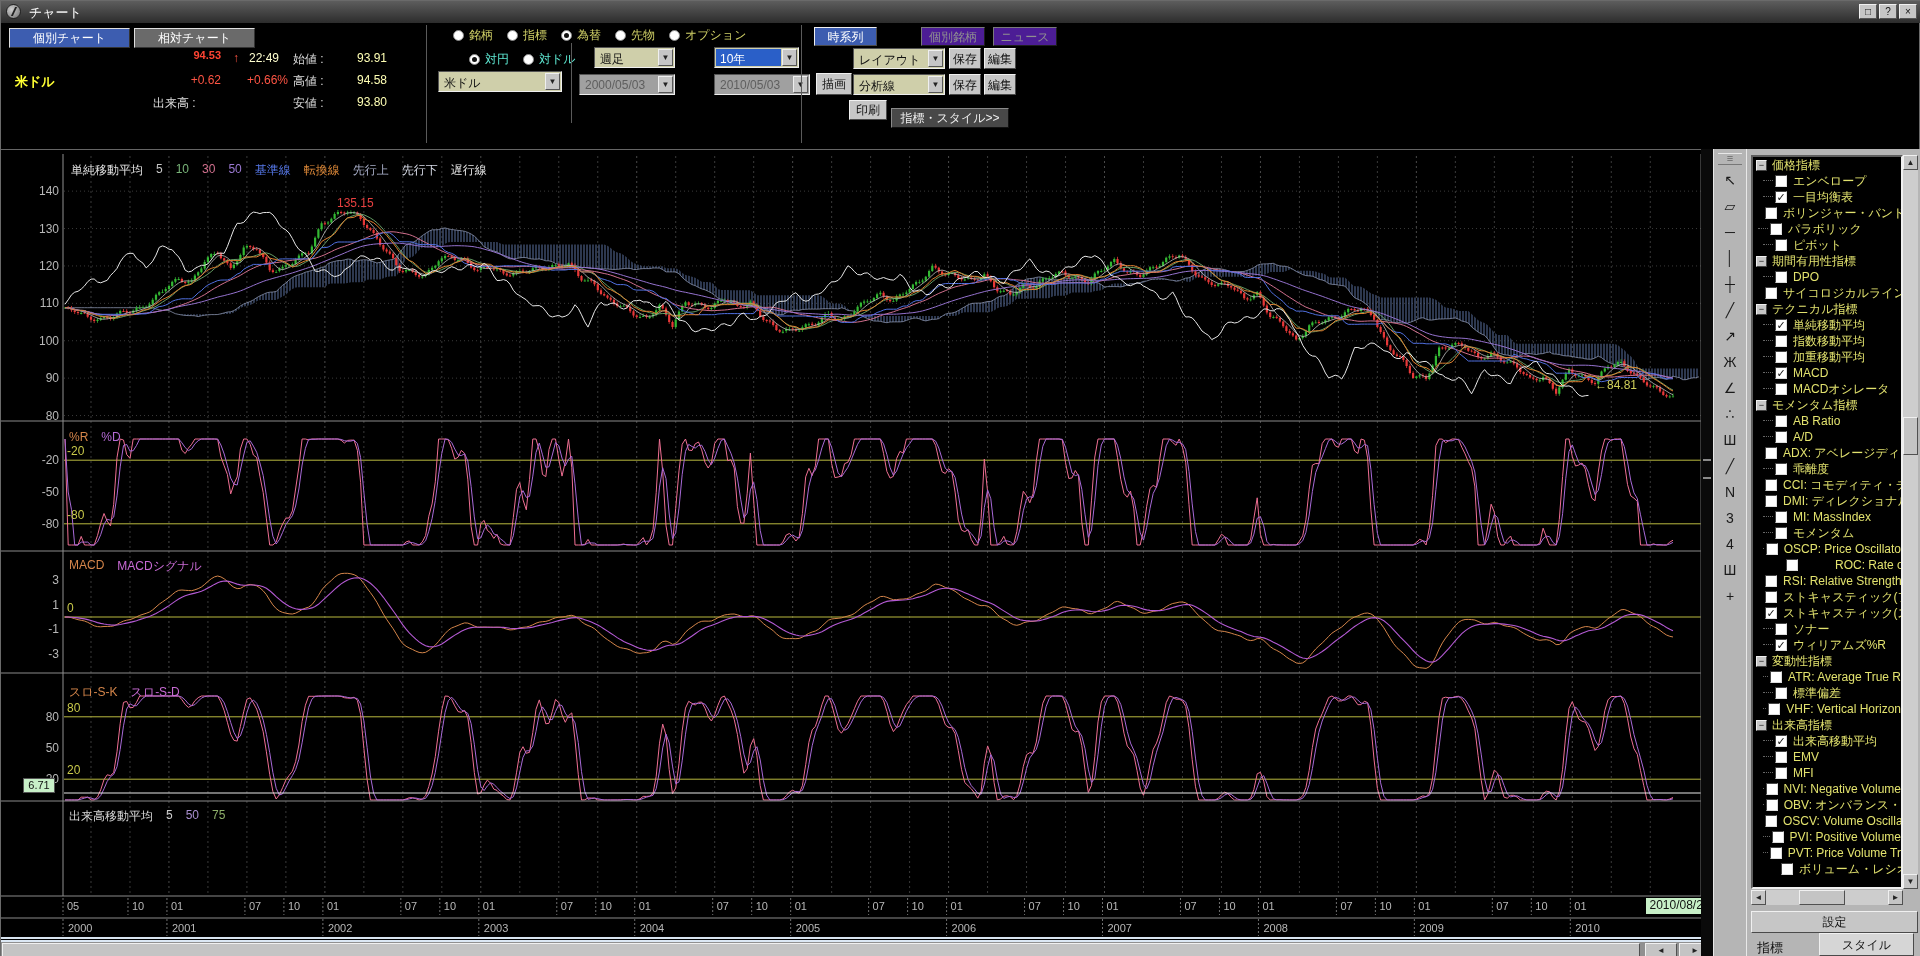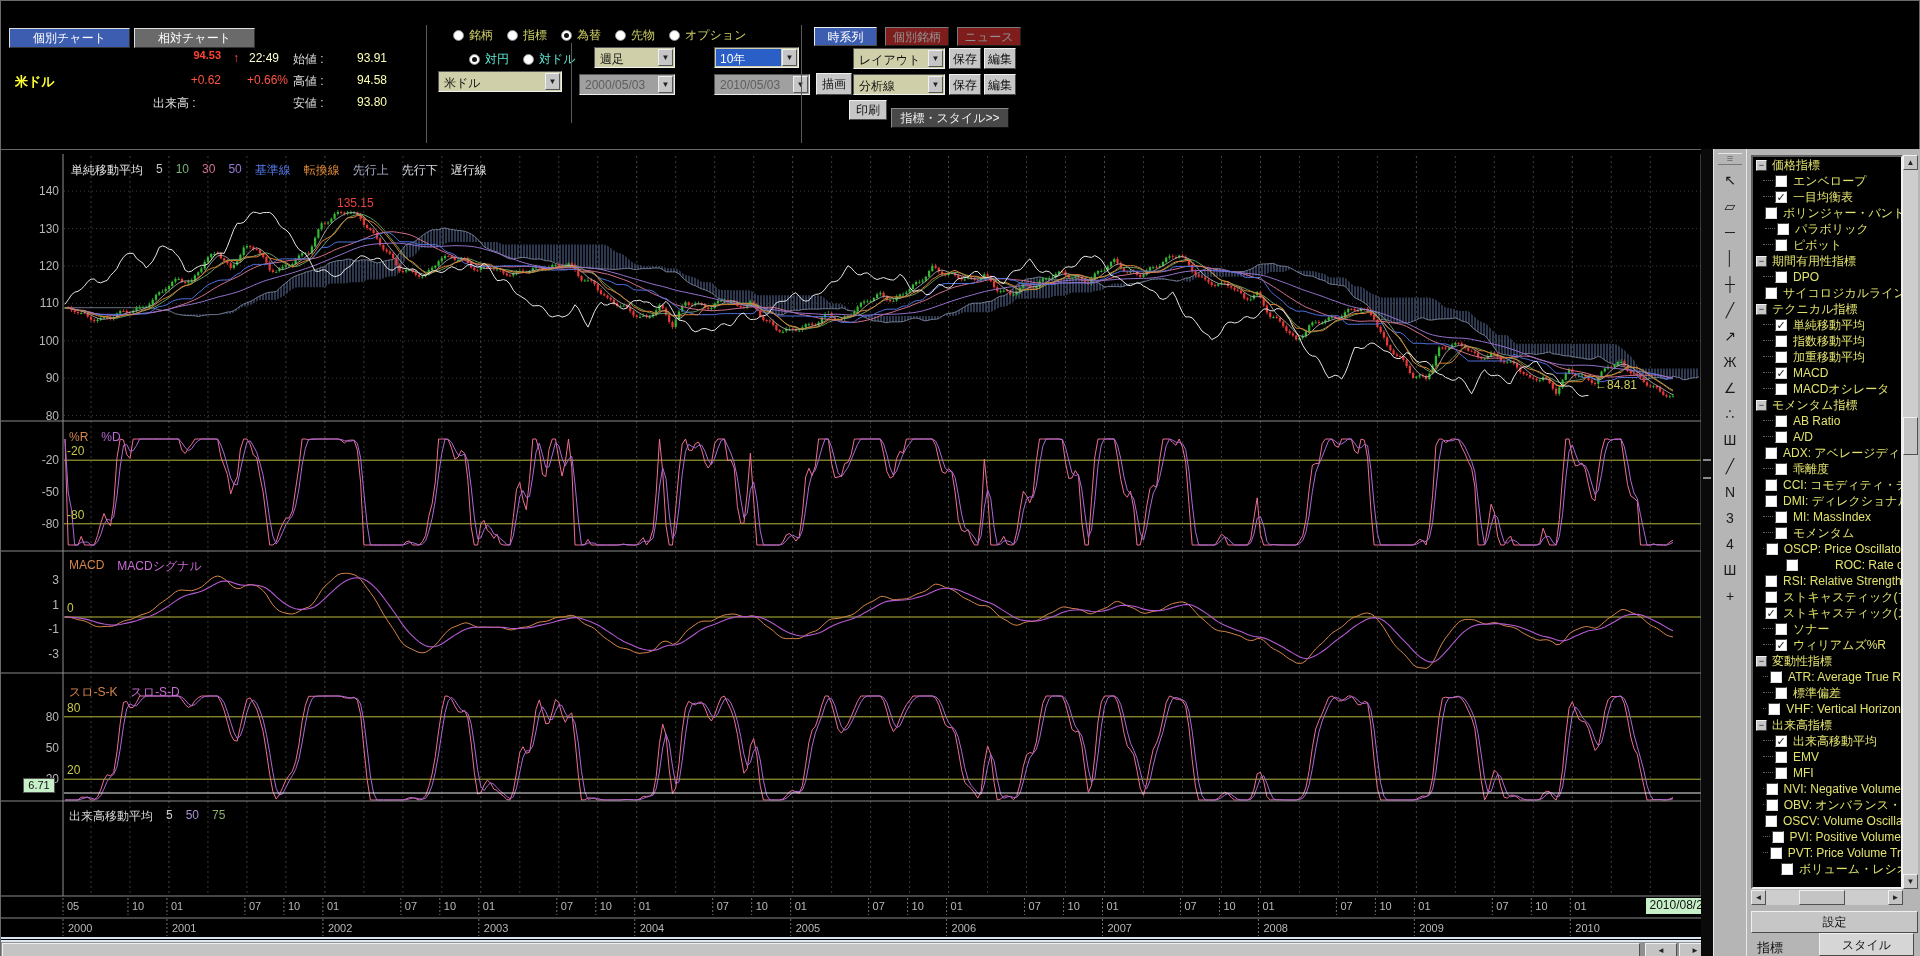--- a/index.html
+++ b/index.html
@@ -38,21 +38,21 @@
   .combo-val{position:absolute;left:1px;top:1px;right:17px;bottom:1px;font-size:12px;color:#111;
     padding:2px 0 0 4px;white-space:nowrap;overflow:hidden;}
   .combo-btn{position:absolute;right:1px;top:1px;width:15px;bottom:1px;background:#c6c6c6;font-size:8px;color:#222;
     text-align:center;line-height:16px;border-top:1px solid #efefef;border-left:1px solid #efefef;border-right:1px solid #555;border-bottom:1px solid #555;box-sizing:border-box;}
   .combo.sel .combo-val{background:#2a5fc8;color:#fff;}
   .combo.dis{background:#a0a0a0;}
   .combo.dis .combo-val{color:#5e5e5e;}
   .btn{position:absolute;background:#c6c6c6;color:#111;font-size:12px;text-align:center;
     border-top:1px solid #f0f0f0;border-left:1px solid #f0f0f0;border-right:1px solid #4a4a4a;border-bottom:1px solid #4a4a4a;box-sizing:border-box;}
   .btn.blue{background:#3d5db0;color:#fff;}
-  .btn.disb{background:#7f1d1d;color:#909090;border-top-color:#7a7a7a;border-left-color:#7a7a7a;border-right-color:#1e1e1e;border-bottom-color:#1e1e1e;}
+  .btn.disb{background:#4c1d95;color:#909090;border-top-color:#7a7a7a;border-left-color:#7a7a7a;border-right-color:#1e1e1e;border-bottom-color:#1e1e1e;margin-left:36px;}
   .btn.darkb{background:#484848;color:#efefef;border-top-color:#8a8a8a;border-left-color:#8a8a8a;border-right-color:#111;border-bottom-color:#111;margin-top:8px;}
   
   #chartArea{position:absolute;left:0;top:148px;width:1712px;height:790px;background:#000;border-top:1px solid #666;box-sizing:border-box;}
   #cv{position:absolute;left:0;top:0;}
   .legend{position:absolute;display:flex;gap:13px;font-size:12px;white-space:nowrap;}
   .ytick{position:absolute;width:32px;text-align:right;font-size:12px;color:#b8b8b8;}
   .inlab{position:absolute;font-size:12px;color:#c8c84a;}
   .ann{position:absolute;font-size:12px;white-space:nowrap;}
   #stochBox{position:absolute;background:#c8f0c8;color:#111;font-size:11px;text-align:center;line-height:13px;border:1px solid #555;box-sizing:border-box;}
   #dateBadge{position:absolute;background:#c8f0c8;color:#111;font-size:12px;text-align:center;line-height:15px;}
@@ -91,20 +91,27 @@
     border-top:1px solid #f0f0f0;border-left:1px solid #f0f0f0;border-right:1px solid #505050;border-bottom:1px solid #505050;box-sizing:border-box;}
   #settingsBtn{position:absolute;left:4px;top:762px;width:167px;height:22px;line-height:21px;}
   #bottomLabel{position:absolute;left:10px;top:790px;font-size:13px;color:#111;}
   #styleBtn{position:absolute;left:72px;top:784px;width:95px;height:23px;line-height:22px;background:#d6d6d6;}
 </style>
 </head>
 <body>
 
 <div id="app">
 
+  <div id="titlebar">
+    <span id="appicon"></span>
+    <span id="apptitle">チャート</span>
+    <span class="winbtn" style="left:1858px">□</span>
+    <span class="winbtn" style="left:1878px">?</span>
+    <span class="winbtn" style="left:1898px">×</span>
+  </div>
 
   <div id="toolbar">
     <div class="tab blue" style="left:8px;top:5px;width:121px">個別チャート</div>
     <div class="tab gray" style="left:133px;top:5px;width:121px">相対チャート</div>
 
     <span id="q-last" style="left:140px;top:26px;width:80px">94.53</span>
     <span class="qred" style="left:224px;top:28px;width:14px">↑</span>
     <span id="q-time" style="left:248px;top:28px">22:49</span>
     <span class="qlabel" style="left:292px;top:28px">始値 :</span>
     <span class="qval" style="left:340px;top:28px;width:46px">93.91</span>
@@ -485,21 +492,21 @@
         <div class="trow" style="padding-left: 10px;">
           <span class="dot"></span>
           <span class="cb">✓</span>
           <span>一目均衡表</span>
         </div>
         <div class="trow" style="padding-left: 10px;">
           <span class="dot"></span>
           <span class="cb"></span>
           <span>ボリンジャー・バンド</span>
         </div>
-        <div class="trow" style="padding-left: 12px;">
+        <div class="trow" style="padding-left: 5px;">
           <span class="dot"></span>
           <span class="cb"></span>
           <span>パラボリック</span>
         </div>
         <div class="trow" style="padding-left: 10px;">
           <span class="dot"></span>
           <span class="cb"></span>
           <span>ピボット</span>
         </div>
         <div class="trow">

